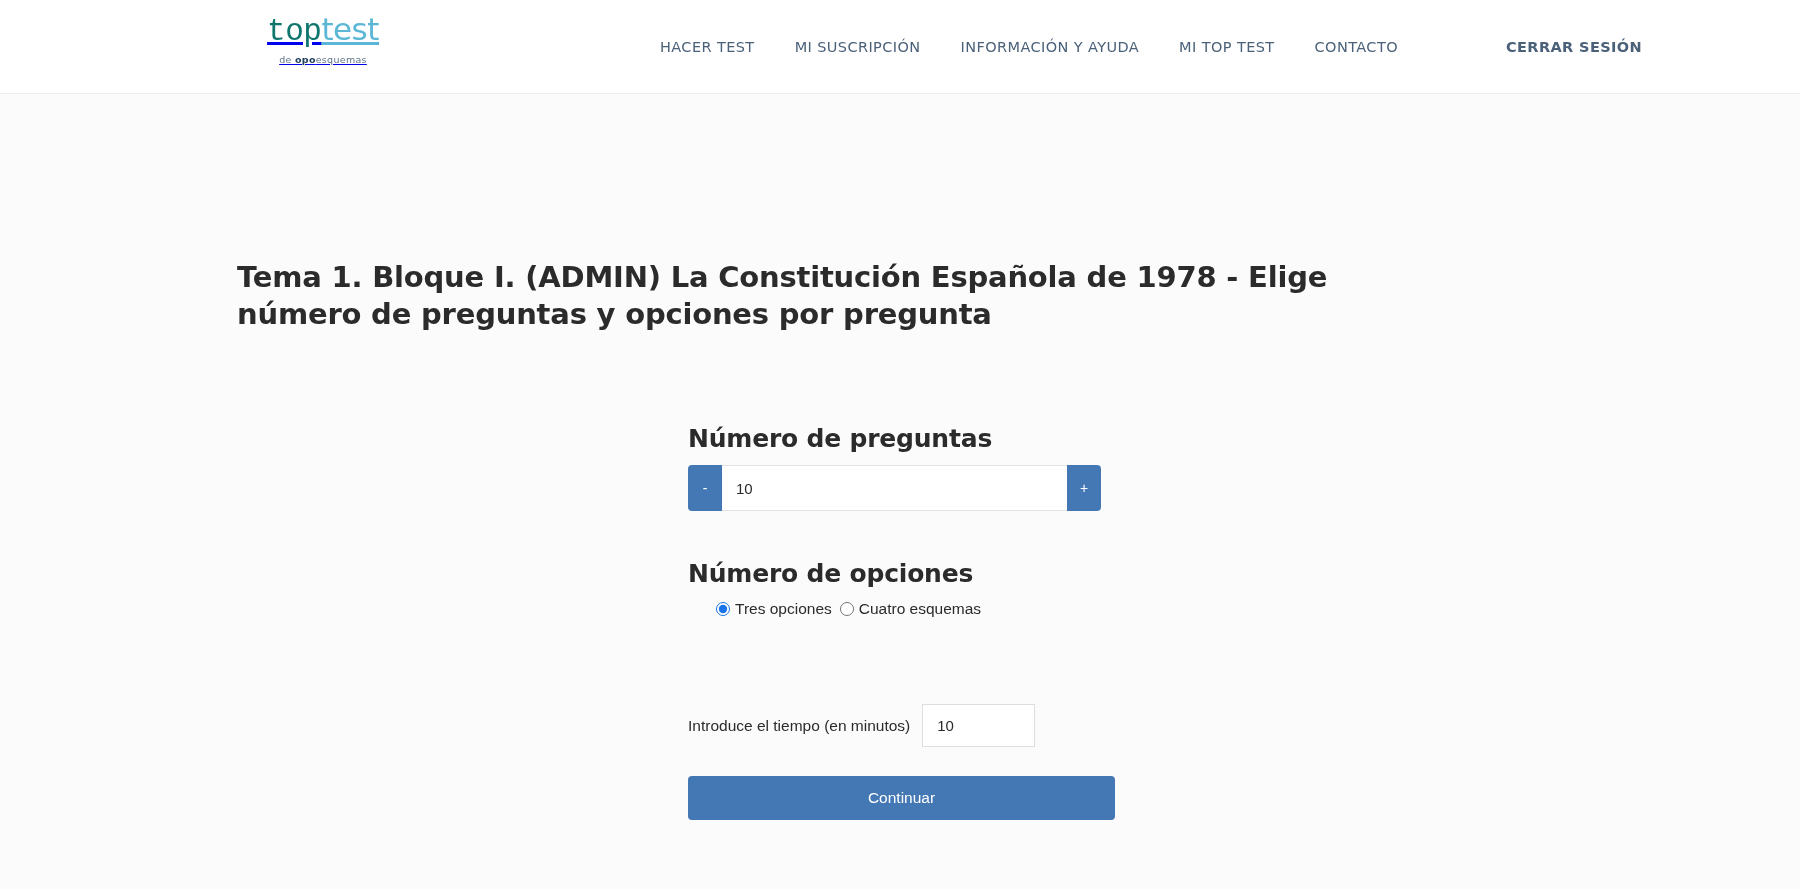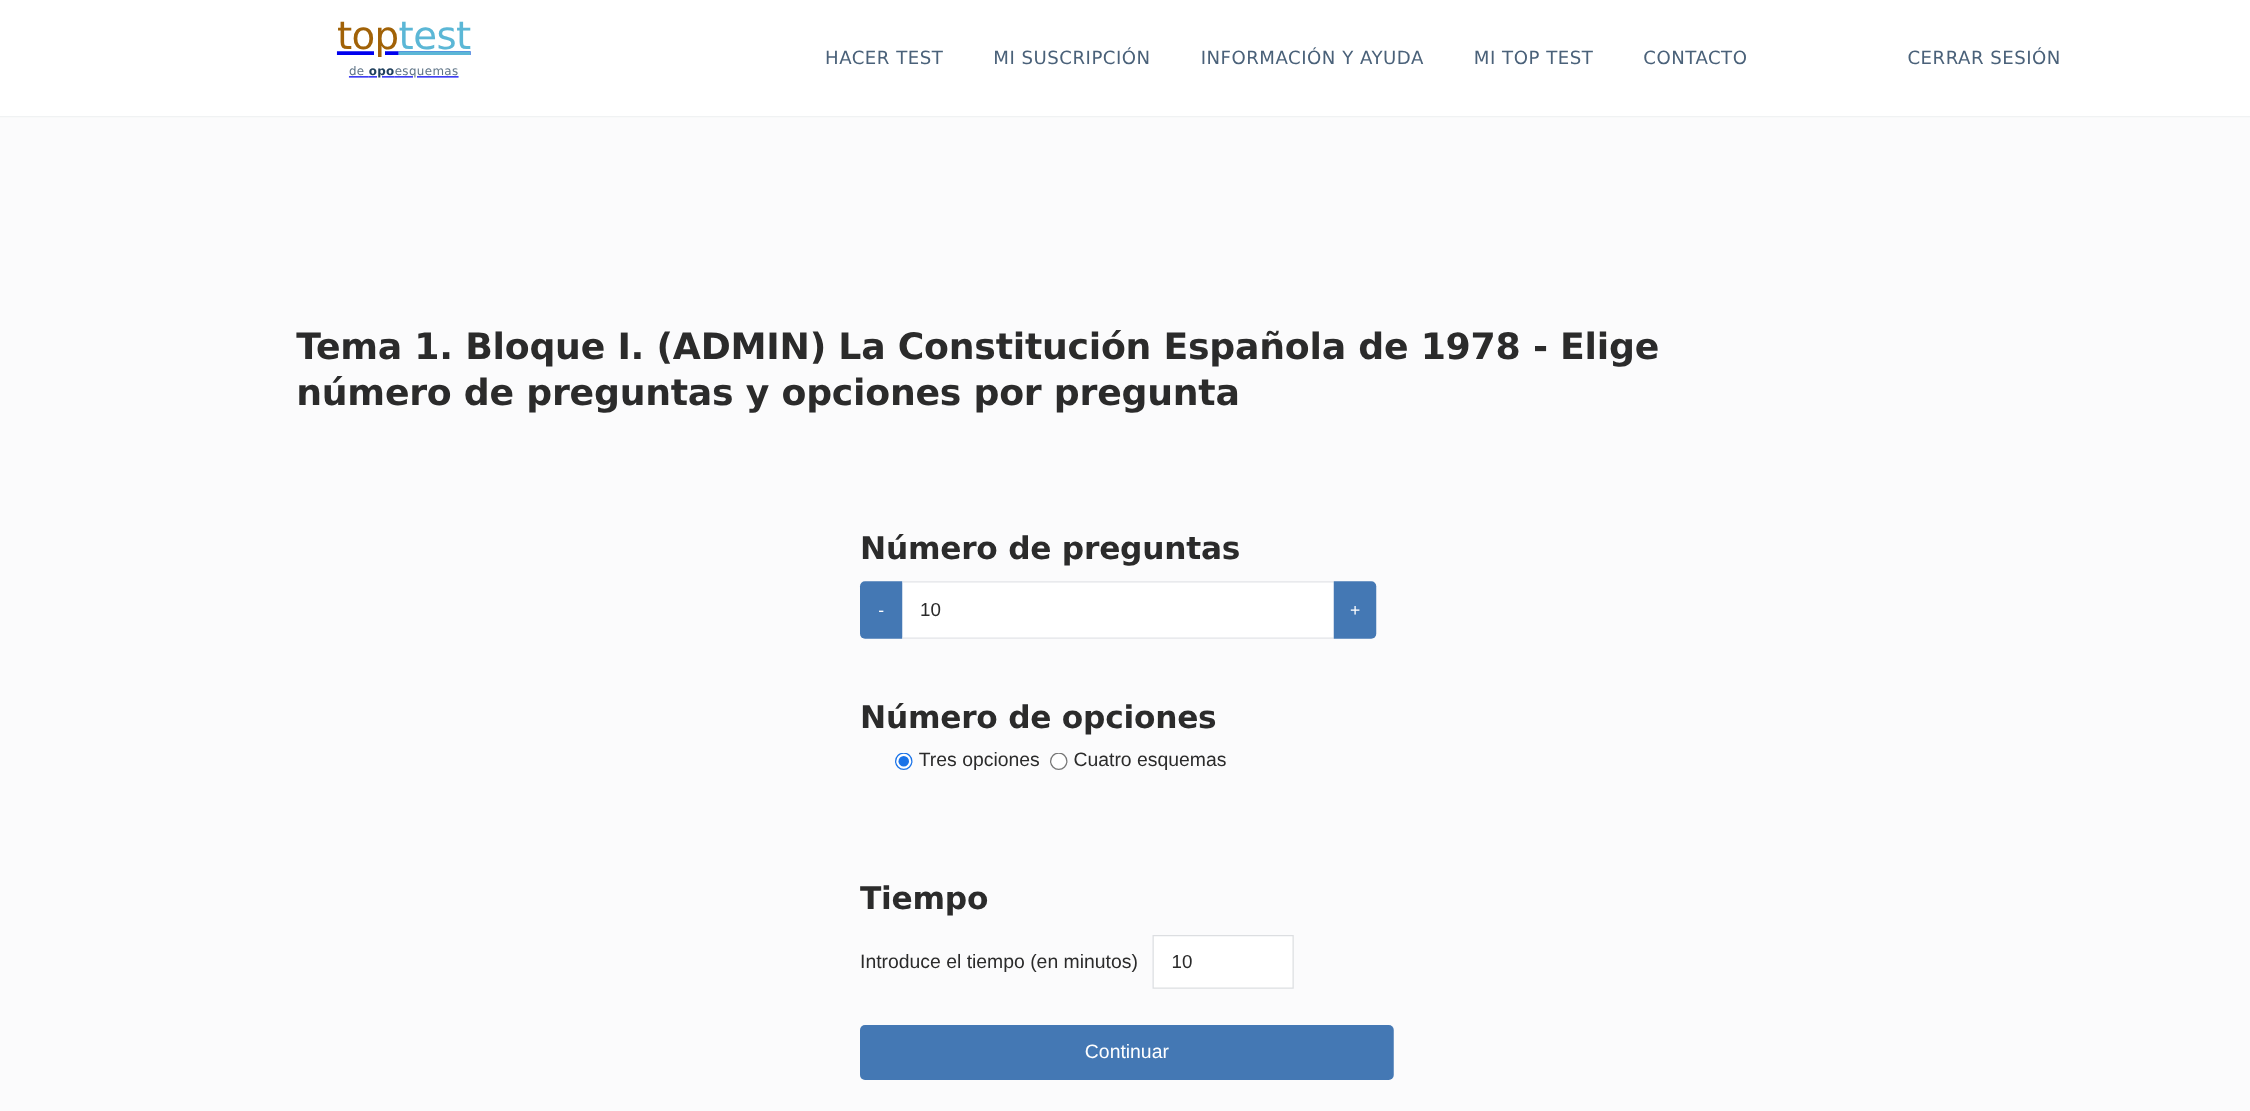--- a/index.html
+++ b/index.html
@@ -34,21 +34,21 @@
     user-select: none;
   }
   .brand-word {
     font-family: "DejaVu Sans", sans-serif;
     font-size: 31px;
     font-weight: 400;
     letter-spacing: -0.5px;
     line-height: 1;
     white-space: nowrap;
   }
-  .brand-top { color: #a16207; }
+  .brand-top { color: #0f766e; font-family: Liberation Mono, monospace; }
   .brand-test { color: #5bb7d6; text-decoration: underline; }
   .brand-sub {
     margin-top: 7px;
     font-family: "DejaVu Sans", sans-serif;
     font-size: 9.5px;
     letter-spacing: 0.3px;
     color: #5f7487;
     white-space: nowrap;
   }
   .brand-sub b { color: #21415e; font-weight: 700; margin-top: 28px; }
@@ -67,21 +67,21 @@
     font-size: 14.5px;
     font-weight: 400;
     letter-spacing: 0.4px;
     color: #4a6179;
     text-decoration: none;
     white-space: nowrap;
     cursor: pointer;
     margin-right: 40px;
   }
   .nav-link:last-child { margin-right: 0; }
-  .nav-link.logout { margin-left: 88px; }
+  .nav-link.logout { margin-left: 68px; font-weight: bold; }
 
   
   .page-body {
     width: 100%;
     height: 795px;
     background: #fbfbfc;
     position: relative;
   }
 
   .page-title {
@@ -261,21 +261,20 @@
         <input type="radio" name="opciones" checked="" style="">
         <span>Tres opciones</span>
       </label>
       <label class="radio-option">
         <input type="radio" name="opciones" style="">
         <span>Cuatro esquemas</span>
       </label>
     </div>
 
     <div class="tiempo-block">
-      <h2 class="section-label">Tiempo</h2>
       <div class="tiempo-row">
         <span class="tiempo-label">Introduce el tiempo (en minutos)</span>
         <input type="text" class="tiempo-input" value="10" style="">
       </div>
     </div>
 
     <button type="submit" class="submit-btn">Continuar</button>
 
   </form>
 

